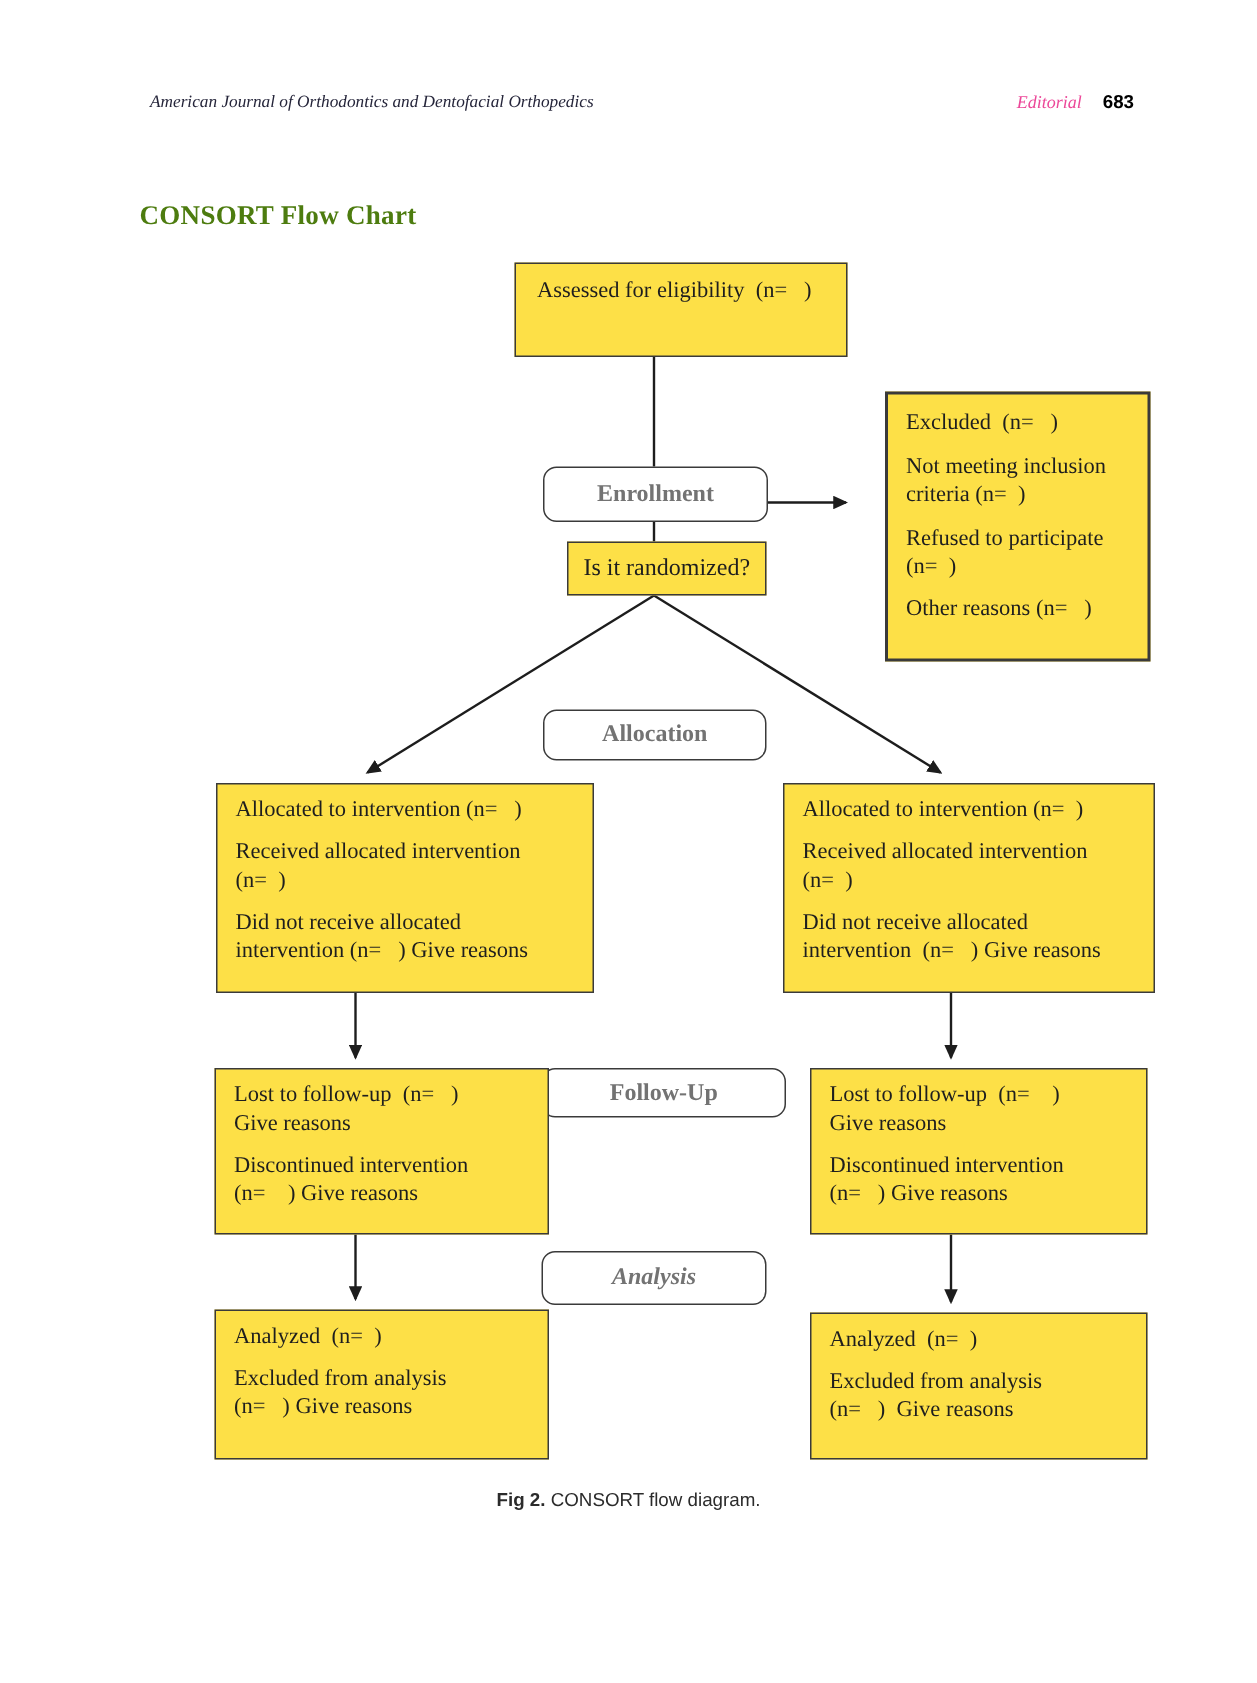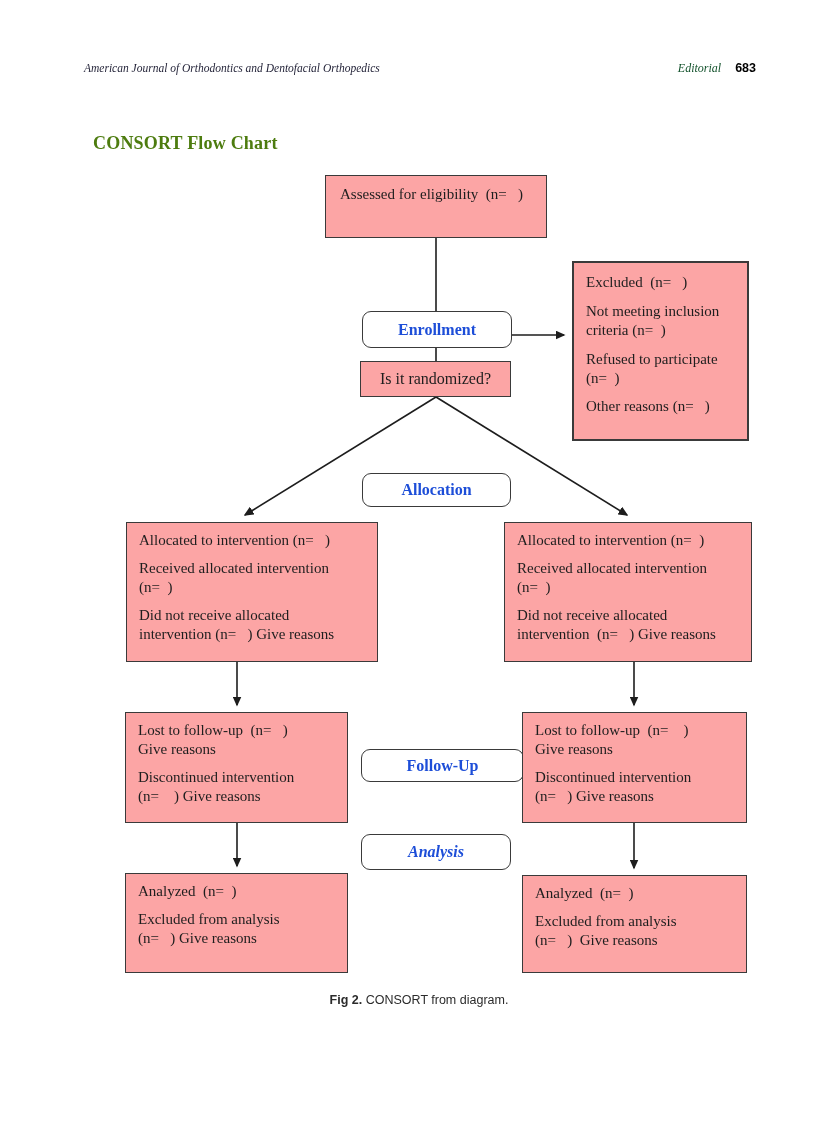--- a/index.html
+++ b/index.html
@@ -1,46 +1,46 @@
 <!DOCTYPE html>
 <html><head>
 <meta charset="utf-8">
 <style>
   html,body{margin:0;padding:0;background:#ffffff;}
   .page{position:relative;width:838px;height:1122px;background:#ffffff;overflow:hidden;
         font-family:"Liberation Serif","DejaVu Serif",serif;color:#1e1e1e;}
 
   
-  .hdr-left{position:absolute;left:84px;top:61px;font-style:italic;font-size:11.5px;line-height:1.32;color:#25253a;}
+  .hdr-left{position:absolute;left:100px;top:61px;font-style:italic;font-size:11.5px;line-height:1.32;color:#25253a;}
   .hdr-right{position:absolute;right:82px;top:61px;font-size:12px;white-space:nowrap;}
-  .hdr-section{font-style:italic;color:#14532d;}
+  .hdr-section{font-style:italic;color:#ec4899;}
   .hdr-page{font-weight:bold;margin-left:11px;color:#000000;font-family:"Liberation Sans","DejaVu Sans",sans-serif;font-size:12.5px;}
 
   
   .fig-title{position:absolute;left:93px;top:133px;font-size:18px;font-weight:bold;color:#4d7c0f;letter-spacing:.2px;}
 
   
-  .box{position:absolute;box-sizing:border-box;border:1.6px solid #3a3a3a;background:#fca5a5;
-       font-size:15px;line-height:1.26;padding:8px 8px 6px 12px;}
+  .box{position:absolute;box-sizing:border-box;border:1.6px solid #3a3a3a;background:#fde047;
+       font-size:15px;line-height:1.26;padding:8px 8px 6px 12px;margin-left:18px;}
   .box .p{margin:0 0 9px 0;white-space:pre-wrap;}
   .box .p:last-child{margin-bottom:0;}
 
   .stage{position:absolute;box-sizing:border-box;border:1.6px solid #3a3a3a;border-radius:9px;background:#fff;
-         font-weight:bold;font-size:16px;display:flex;align-items:center;justify-content:center;color:#1d4ed8;}
+         font-weight:bold;font-size:16px;display:flex;align-items:center;justify-content:center;color:#737373;}
 
   #assessed{left:325px;top:175px;width:222px;height:63px;padding-top:9px;padding-left:14px;}
   #excluded{left:572px;top:261px;width:177px;height:180px;border-width:2px;padding-top:10px;}
   #excluded .p{margin-bottom:10px;}
   #enrollment{left:362px;top:311px;width:150px;height:37px;}
-  #randomized{left:360px;top:361px;width:151px;height:36px;display:flex;align-items:center;justify-content:center;
+  #randomized{left:360px;top:361px;width:133px;height:36px;display:flex;align-items:center;justify-content:center;
               padding:0;font-size:16px;}
   #allocation-label{left:362px;top:473px;width:149px;height:34px;text-align:right;}
   #alloc-left{left:126px;top:522px;width:252px;height:140px;border-width:1.8px;}
   #alloc-right{left:504px;top:522px;width:248px;height:140px;border-width:1.8px;}
-  #followup-label{left:361px;top:712px;width:163px;height:33px;margin-top:37px;}
+  #followup-label{left:361px;top:712px;width:163px;height:33px;}
   #fu-left{left:125px;top:712px;width:223px;height:111px;}
   #fu-right{left:522px;top:712px;width:225px;height:111px;}
   #analysis-label{left:361px;top:834px;width:150px;height:36px;font-style:italic;}
   #an-left{left:125px;top:873px;width:223px;height:100px;}
   #an-right{left:522px;top:875px;width:225px;height:98px;}
 
   
   .connectors{position:absolute;left:0;top:0;width:838px;height:1122px;pointer-events:none;}
   .connectors line{stroke:#1d1d1d;stroke-width:1.6;}
 
@@ -140,16 +140,16 @@
   </div>
 
   <div class="box" id="an-right">
     <div class="p">Analyzed  (n=  )</div>
     <div class="p">Excluded from analysis
 (n=   )  Give reasons</div>
   </div>
 
   <div class="caption">
     <b>Fig 2.</b>
-    <span>CONSORT from diagram.</span>
+    <span>CONSORT flow diagram.</span>
   </div>
 
 </div>
 
 </body></html>

